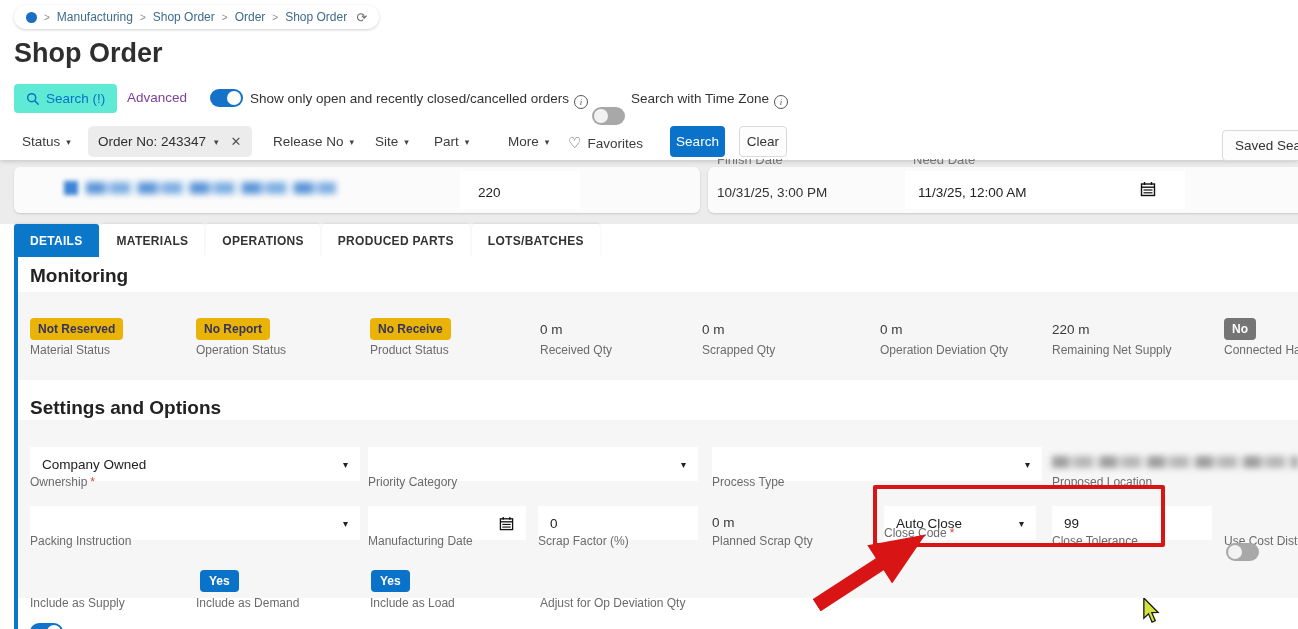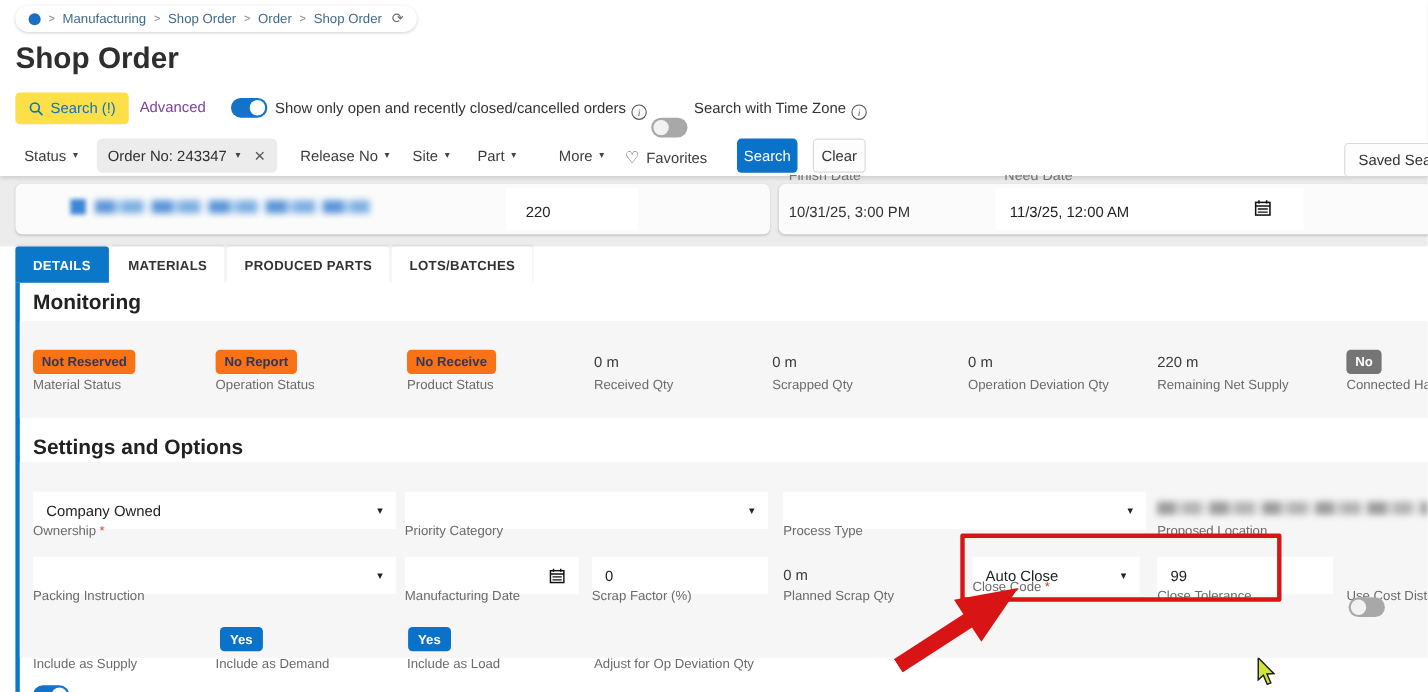--- a/index.html
+++ b/index.html
@@ -18,21 +18,21 @@
     padding:0 12px; gap:7px; font-size:12px; color:#4a6d85; z-index:3; }
   .crumb-dot { width:11px; height:11px; border-radius:50%; background:#1b6fc2; }
   .crumb-sep { color:#8a8a8a; font-size:10px; }
   .crumb-item { color:#3f6b8a; cursor:pointer; }
   .crumb-refresh { color:#6f6f6f; font-size:13px; margin-left:2px; }
   .page-title { left:14px; top:38px; font-size:27px; font-weight:bold; color:#2e2e2e; z-index:3; }
 
   
   .tb { z-index:3; }
   .btn-searchq { left:14px; top:84px; height:29px; display:flex; align-items:center; gap:6px;
-    background:#fde047; border:none; border-radius:4px; padding:0 12px; font-size:13.5px;
+    background:#5eead4; border:none; border-radius:4px; padding:0 12px; font-size:13.5px;
     color:#0a72c8; cursor:pointer; }
   .link-adv { left:127px; top:90px; font-size:13.5px; color:#7d3f98; cursor:pointer; }
   .toggle { width:33px; height:18px; border-radius:10px; position:relative; cursor:pointer; }
   .toggle .knob { position:absolute; top:2px; width:14px; height:14px; border-radius:50%; background:#fff; }
   .toggle.on { background:#1472c8; } .toggle.on .knob { right:2px; }
   .toggle.off { background:#a8a8a8; } .toggle.off .knob { left:2px; background:#f2f2f2; }
   .tgl1 { left:210px; top:89px; } .tgl2 { left:592px; top:89px; }
   .tb-label { top:91px; font-size:13.5px; color:#333; }
   .info-i { display:inline-flex; width:14px; height:14px; border:1.2px solid #555; border-radius:50%;
     font-size:9px; align-items:center; justify-content:center; color:#555; font-style:italic;
@@ -79,21 +79,21 @@
   .panel-bg { left:14px; top:257px; width:1284px; height:372px; background:#fff;
     border-left:4px solid #0a77c9; z-index:1; }
   .band { left:18px; width:1280px; background:#f6f6f6; z-index:1; }
   .band-mon { top:292px; height:88px; }
   .band-set { top:420px; height:178px; }
   .sec-title { font-size:19px; font-weight:bold; color:#222; z-index:3; }
   .flabel { font-size:12px; color:#6b6b6b; z-index:3; white-space:nowrap;margin-top:44px; }
   .fvalue { font-size:13.5px; color:#3a3a3a; z-index:3; }
   .req { color:#d44a3a; margin-left:3px; }
   .badge { display:inline-block; font-size:12px; font-weight:bold; padding:4px 8px; border-radius:4px; z-index:3; }
-  .badge-lav { background:#f97316; color:#34345c; }
+  .badge-lav { background:#eab308; color:#34345c; }
   .badge-gray { background:#757575; color:#fff; }
   .badge-yes { background:#0a72c8; color:#fff; padding:4px 9px; }
 
   .field-box { background:#fff; height:34px; z-index:2; display:flex; align-items:center;
     padding:0 12px; font-size:13.5px; color:#222; cursor:pointer; }
   .field-box .dd-caret { margin-left:auto; font-size:10px; color:#222; }
   .cal-svg { margin-left:auto; }
 
   
   .red-rect { left:873px; top:485px; width:292px; height:62px; border:4px solid #d91414;
@@ -199,20 +199,21 @@
     <line x1="1.5" y1="6.2" x2="14.5" y2="6.2" stroke="#111" stroke-width="1.4"></line>
     <line x1="4.5" y1="1" x2="4.5" y2="4" stroke="#111" stroke-width="1.4"></line>
     <line x1="11.5" y1="1" x2="11.5" y2="4" stroke="#111" stroke-width="1.4"></line>
     <line x1="3.5" y1="9" x2="12.5" y2="9" stroke="#111" stroke-width="1.2"></line>
     <line x1="3.5" y1="11.8" x2="12.5" y2="11.8" stroke="#111" stroke-width="1.2"></line>
   </svg>
 
 <div class="abs tabs">
   <div class="tab active">DETAILS</div>
   <div class="tab">MATERIALS</div>
+  <div class="tab">OPERATIONS</div>
   <div class="tab">PRODUCED PARTS</div>
   <div class="tab">LOTS/BATCHES</div>
 </div>
 
 <div class="abs panel-bg"></div>
 <div class="abs band band-mon"></div>
 <div class="abs band band-set"></div>
 
 <div class="abs sec-title" style="left:30px;top:265px">Monitoring</div>
 

